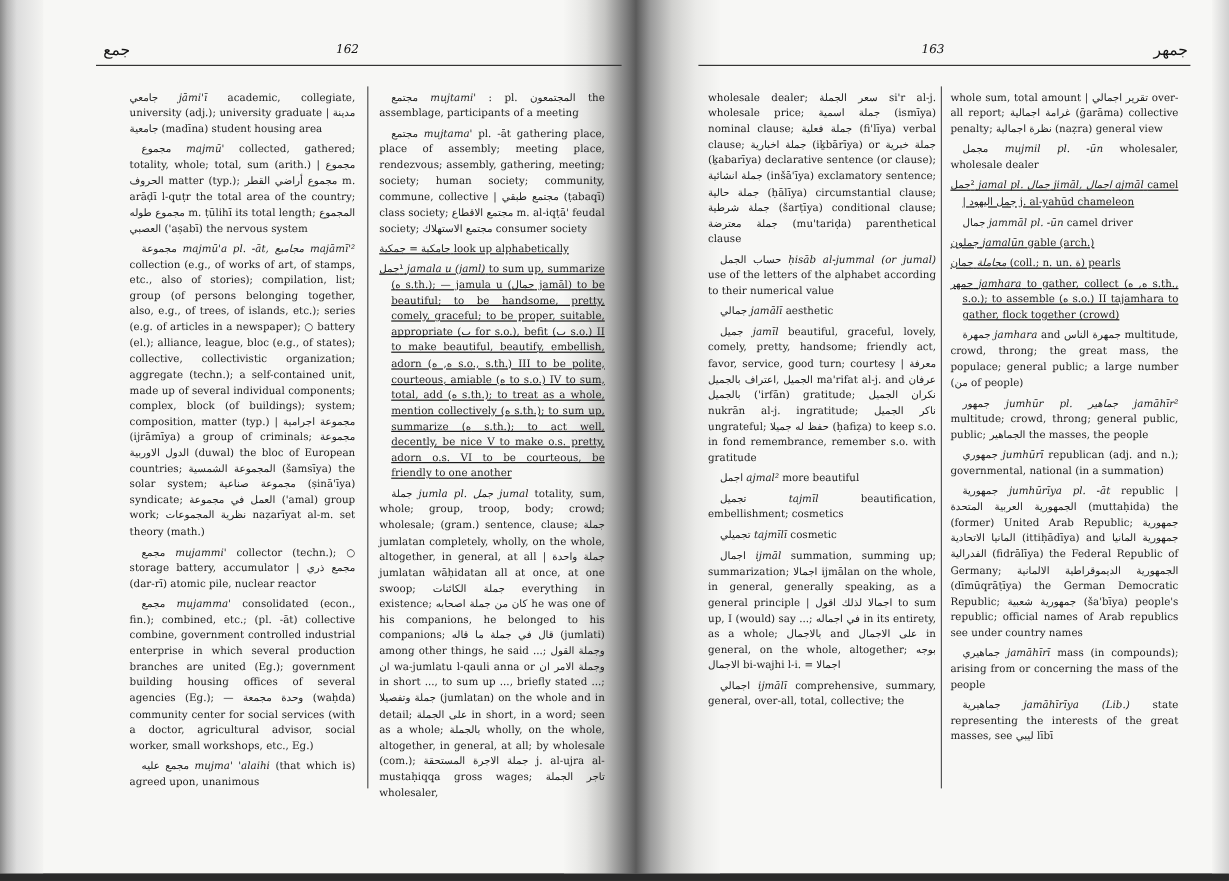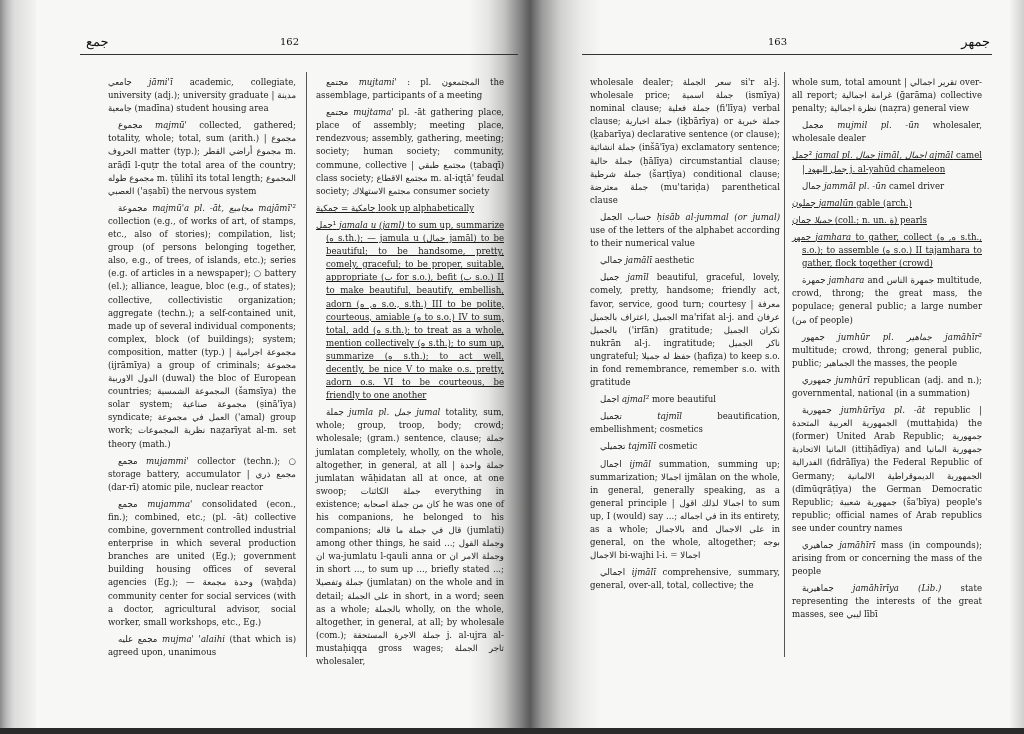--- a/index.html
+++ b/index.html
@@ -26,21 +26,21 @@
     background:linear-gradient(to right,
       #f6f6f4 0px,#e6e6e4 18px,#c4c4c2 34px,#7d7d7d 52px,#5a5a5a 60px,
       #9a9a9a 72px,#cfcfcd 90px,#eaeae8 110px,#f6f6f4 130px);
   }
   .page { position:absolute; top:0; height:728px; }
   .page-left { left:80px; width:438px; }
   .page-right { left:582px; width:410px; }
 
   .header { position:absolute; top:34px; left:0; right:0; height:22px; }
   .header .rule { position:absolute; left:0; right:0; top:20px; border-top:1px solid #333; }
-  .header .pagenum { position:absolute; top:2px; font-size:10px; color:#111; }
+  .header .pagenum { position:absolute; top:2px; font-size:10px; color:#111;font-style:italic; }
   .header .guide { position:absolute; top:0; font-size:13px; color:#111; direction:rtl; }
   .page-left .pagenum { left:200px; }
   .page-left .guide { left:6px; }
   .page-right .pagenum { left:186px; }
   .page-right .guide { right:2px; }
 
   .col {
     position:absolute; top:48px;
     font-size:8.6px; line-height:13.1px; color:#1c1c1c;
     text-align:justify; hyphens:manual;margin-top:28px;
@@ -109,21 +109,21 @@
         <p class="entry"><span class="ar">اجمال</span> <span class="tr">ijmāl</span> <span class="def">summation, summing up; summarization; اجمالا ijmālan on the whole, in general, generally speaking, as a general principle | اجمالا لذلك اقول to sum up, I (would) say ...; في اجماله in its entirety, as a whole; بالاجمال and على الاجمال in general, on the whole, altogether; بوجه الاجمال bi-wajhi l-i. = اجمالا</span> </p>
         <p class="entry"><span class="ar">اجمالي</span> <span class="tr">ijmālī</span> <span class="def">comprehensive, summary, general, over-all, total, collective; the</span> </p>
       </div>
     <div class="colrule"></div>
     <div class="col c2">
         <p class="entry cont"><span class="def">whole sum, total amount | تقرير اجمالي over-all report; غرامة اجمالية (ḡarāma) collective penalty; نظرة اجمالية (naẓra) general view</span> </p>
         <p class="entry"><span class="ar">مجمل</span> <span class="tr">mujmil pl. -ūn</span> <span class="def">wholesaler, wholesale dealer</span> </p>
         <p class="entry root"><span class="ar">²جمل</span> <span class="tr">jamal pl. جمال jimāl, اجمال ajmāl</span> <span class="def">camel | جمل اليهود j. al-yahūd chameleon</span> </p>
         <p class="entry"><span class="ar">جمال</span> <span class="tr">jammāl pl. -ūn</span> <span class="def">camel driver</span> </p>
         <p class="entry root"><span class="ar">جملون</span> <span class="tr">jamalūn</span> <span class="def">gable (arch.)</span> </p>
-        <p class="entry root"><span class="ar">جمان</span> <span class="tr">جميلا</span> <span class="def">(coll.; n. un. ة) pearls</span> </p>
+        <p class="entry root"><span class="ar">جمان</span> <span class="tr">مجاملة</span> <span class="def">(coll.; n. un. ة) pearls</span> </p>
         <p class="entry root"><span class="ar">جمهر</span> <span class="tr">jamhara</span> <span class="def">to gather, collect (ه, ه s.th., s.o.); to assemble (ه s.o.) II tajamhara to gather, flock together (crowd)</span> </p>
         <p class="entry"><span class="ar">جمهرة</span> <span class="tr">jamhara</span> <span class="def">and جمهرة الناس multitude, crowd, throng; the great mass, the populace; general public; a large number (من of people)</span> </p>
         <p class="entry"><span class="ar">جمهور</span> <span class="tr">jumhūr pl. جماهير jamāhīr²</span> <span class="def">multitude; crowd, throng; general public, public; الجماهير the masses, the people</span> </p>
         <p class="entry"><span class="ar">جمهوري</span> <span class="tr">jumhūrī</span> <span class="def">republican (adj. and n.); governmental, national (in a summation)</span> </p>
         <p class="entry"><span class="ar">جمهورية</span> <span class="tr">jumhūrīya pl. -āt</span> <span class="def">republic | الجمهورية العربية المتحدة (muttaḥida) the (former) United Arab Republic; جمهورية المانيا الاتحادية (ittiḥādīya) and جمهورية المانيا الفدرالية (fidrālīya) the Federal Republic of Germany; الجمهورية الديموقراطية الالمانية (dīmūqrāṭīya) the German Democratic Republic; جمهورية شعبية (ša'bīya) people's republic; official names of Arab republics see under country names</span> </p>
         <p class="entry"><span class="ar">جماهيري</span> <span class="tr">jamāhīrī</span> <span class="def">mass (in compounds); arising from or concerning the mass of the people</span> </p>
         <p class="entry"><span class="ar">جماهيرية</span> <span class="tr">jamāhīrīya (Lib.)</span> <span class="def">state representing the interests of the great masses, see ليبي lībī</span> </p>
       </div>
   </div>
 </div>

